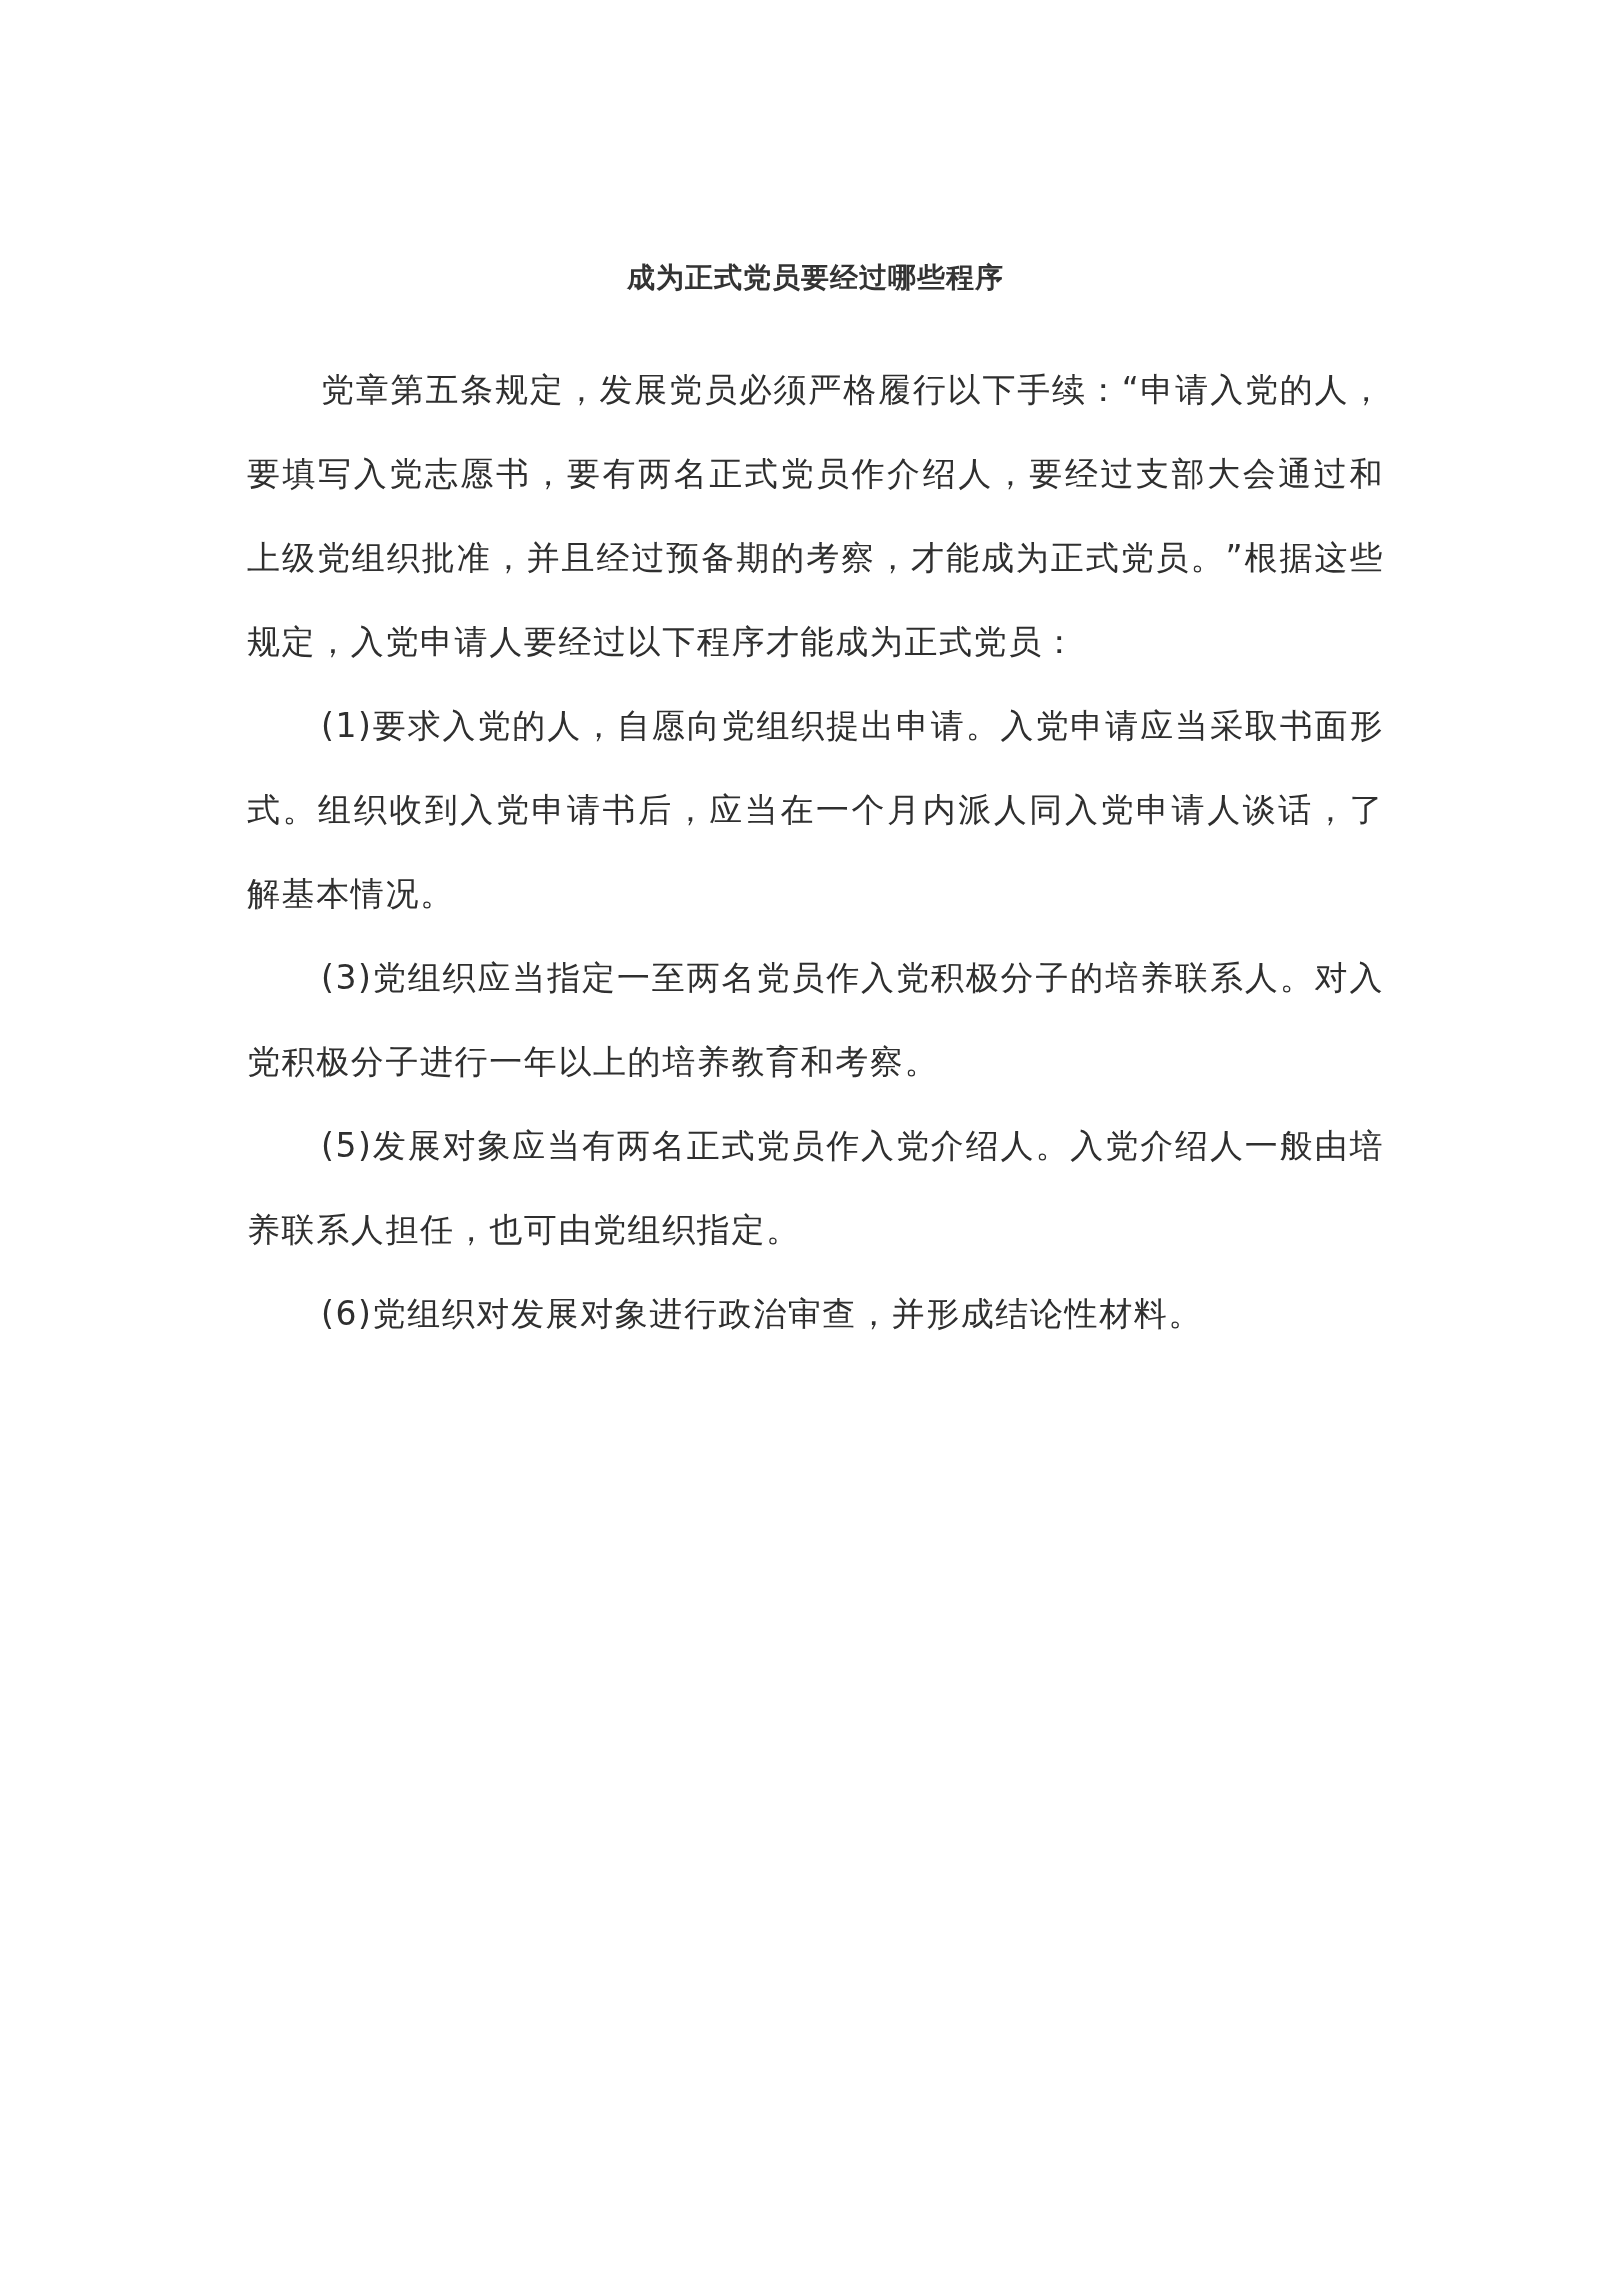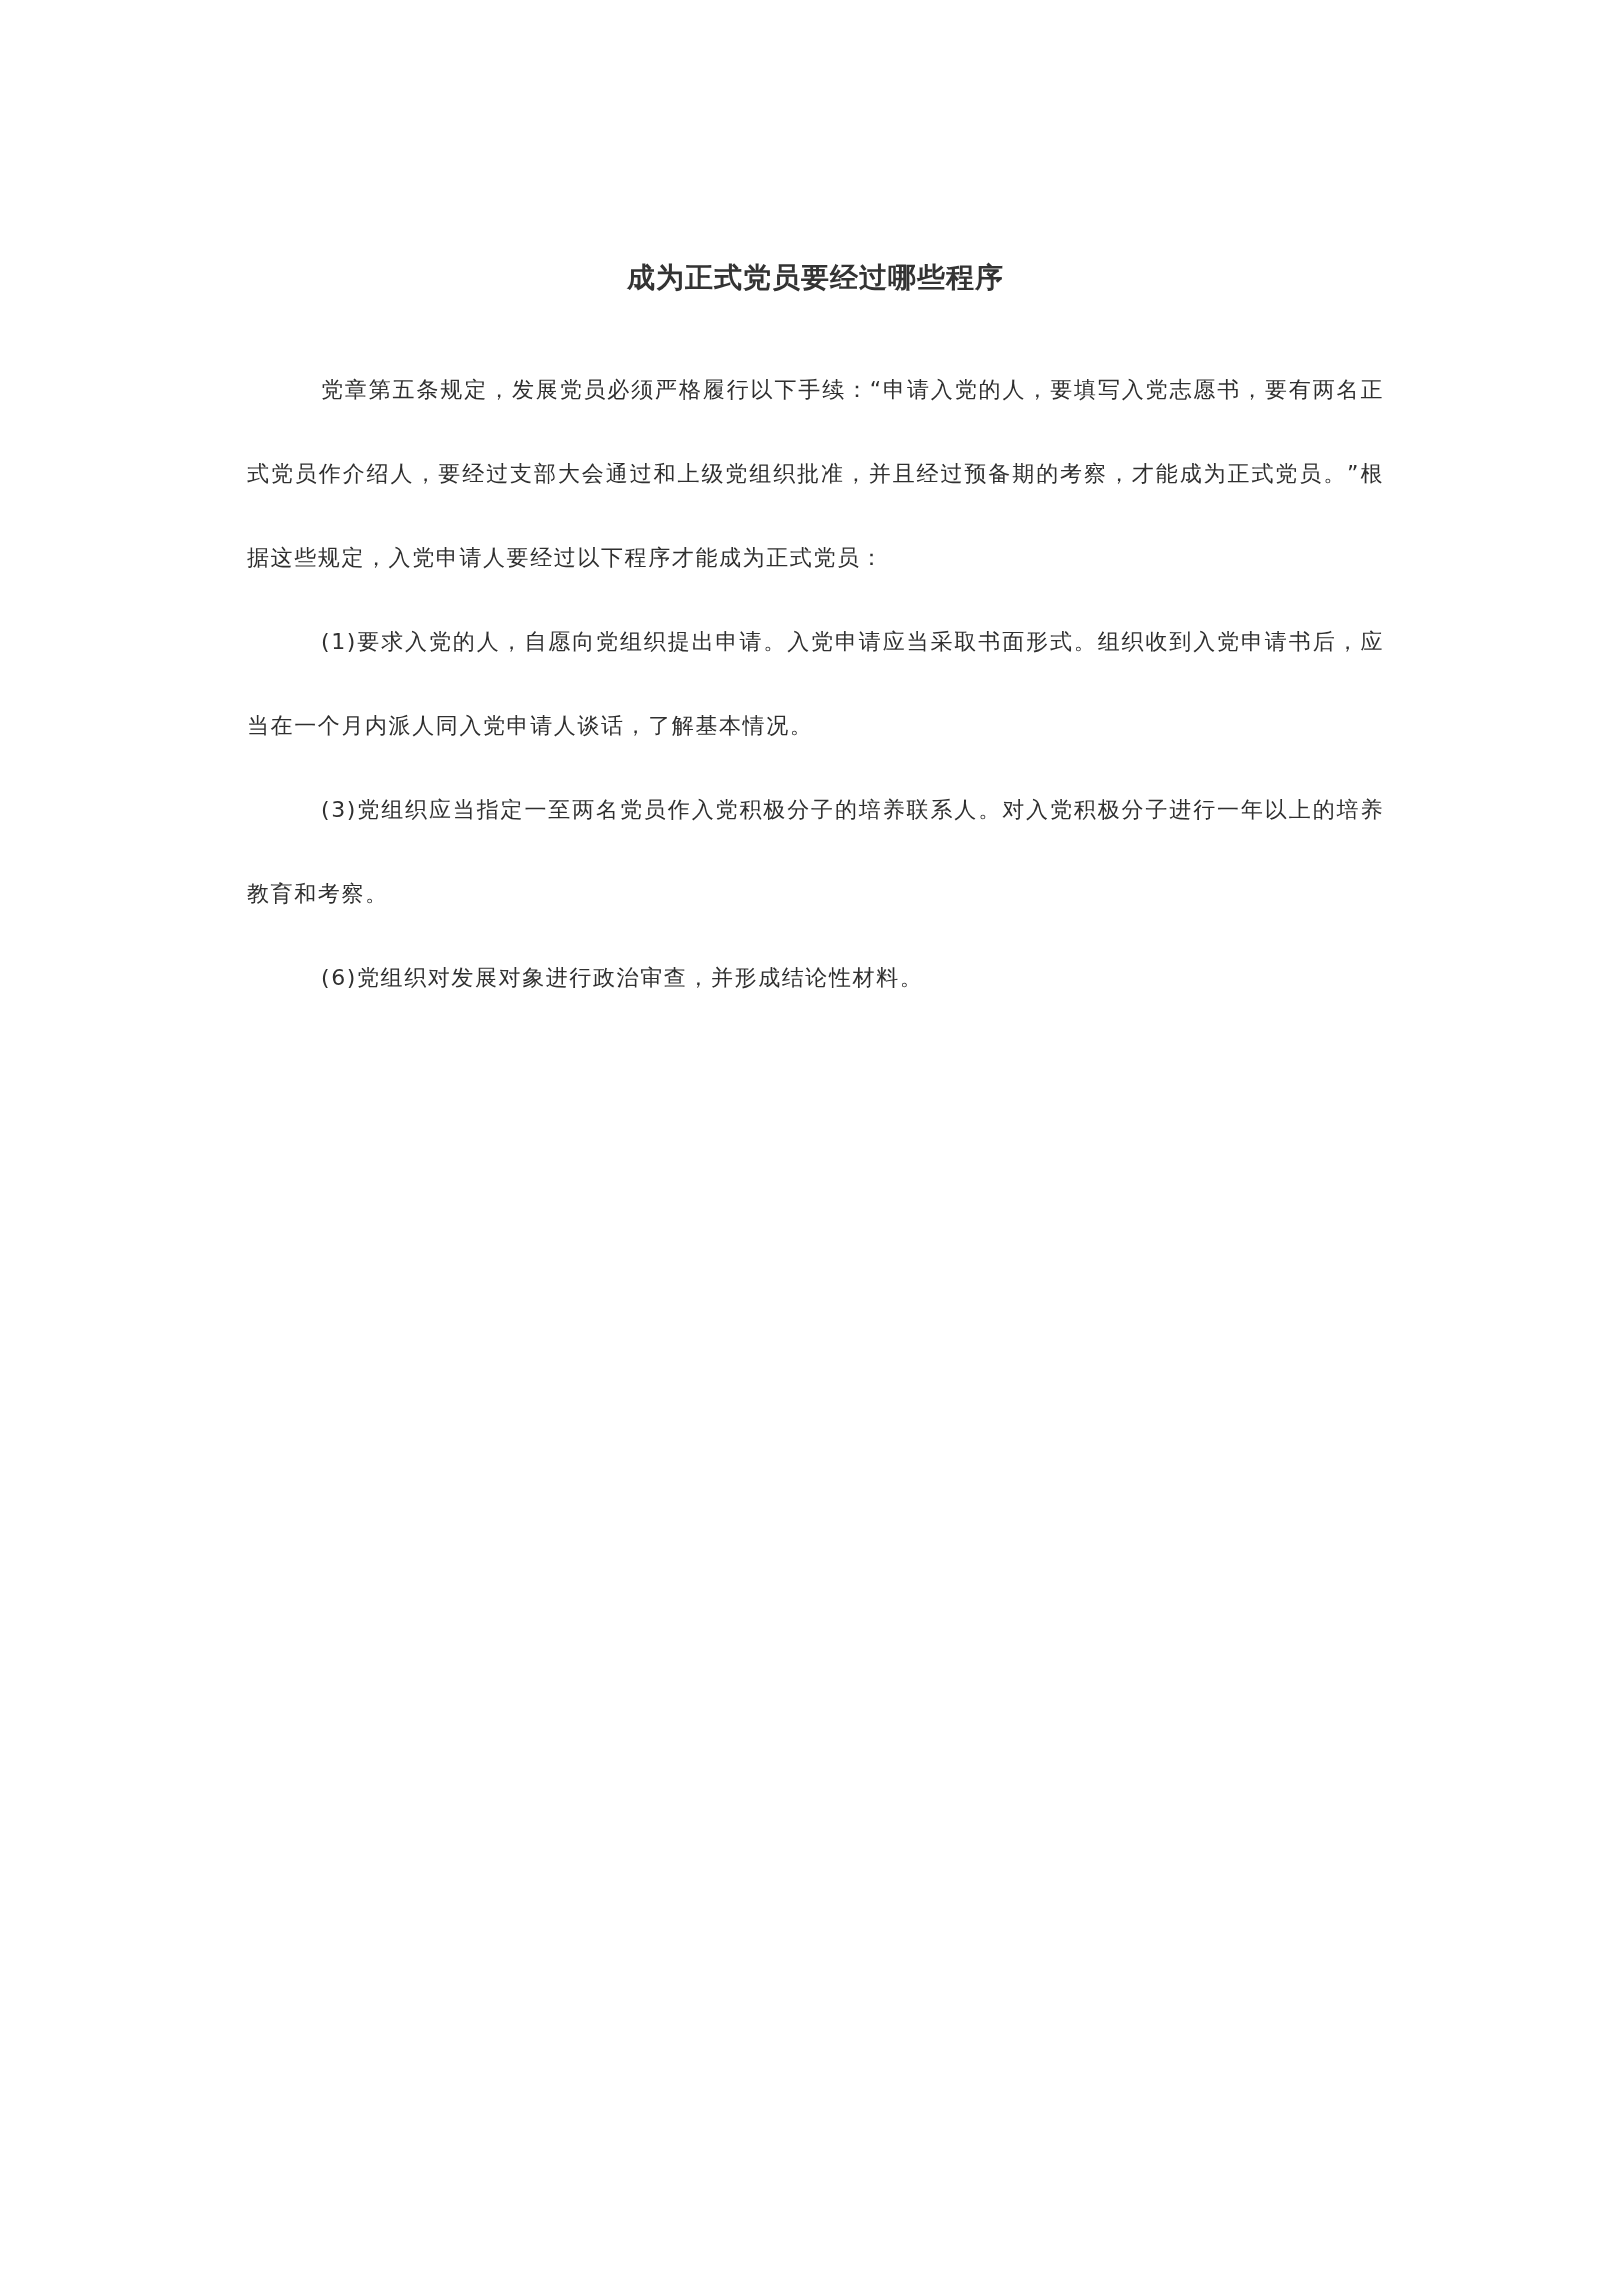--- a/index.html
+++ b/index.html
@@ -34,34 +34,35 @@
       color: #333333;
     }
     .body {
       position: absolute;
       left: 0;
       top: 348px;
       width: 1137px;
     }
     .para {
       margin: 0;
-      font-size: 22px;
+      font-size: 33px;
       line-height: 84px;
       text-indent: 74px;
       letter-spacing: 1.6px;
       text-align: justify;
       color: #2f2f2f;
     }
   </style>
 </head>
 <body>
 
 <div class="page">
   <h1 class="title">成为正式党员要经过哪些程序</h1>
 
   <div class="body">
     <p class="para">党章第五条规定，发展党员必须严格履行以下手续：“申请入党的人，要填写入党志愿书，要有两名正式党员作介绍人，要经过支部大会通过和上级党组织批准，并且经过预备期的考察，才能成为正式党员。”根据这些规定，入党申请人要经过以下程序才能成为正式党员：</p>
     <p class="para">(1)要求入党的人，自愿向党组织提出申请。入党申请应当采取书面形式。组织收到入党申请书后，应当在一个月内派人同入党申请人谈话，了解基本情况。</p>
     <p class="para">(3)党组织应当指定一至两名党员作入党积极分子的培养联系人。对入党积极分子进行一年以上的培养教育和考察。</p>
+    <p class="para">(5)发展对象应当有两名正式党员作入党介绍人。入党介绍人一般由培养联系人担任，也可由党组织指定。</p>
     <p class="para">(6)党组织对发展对象进行政治审查，并形成结论性材料。</p>
   </div>
 </div>
 
 
 </body></html>

